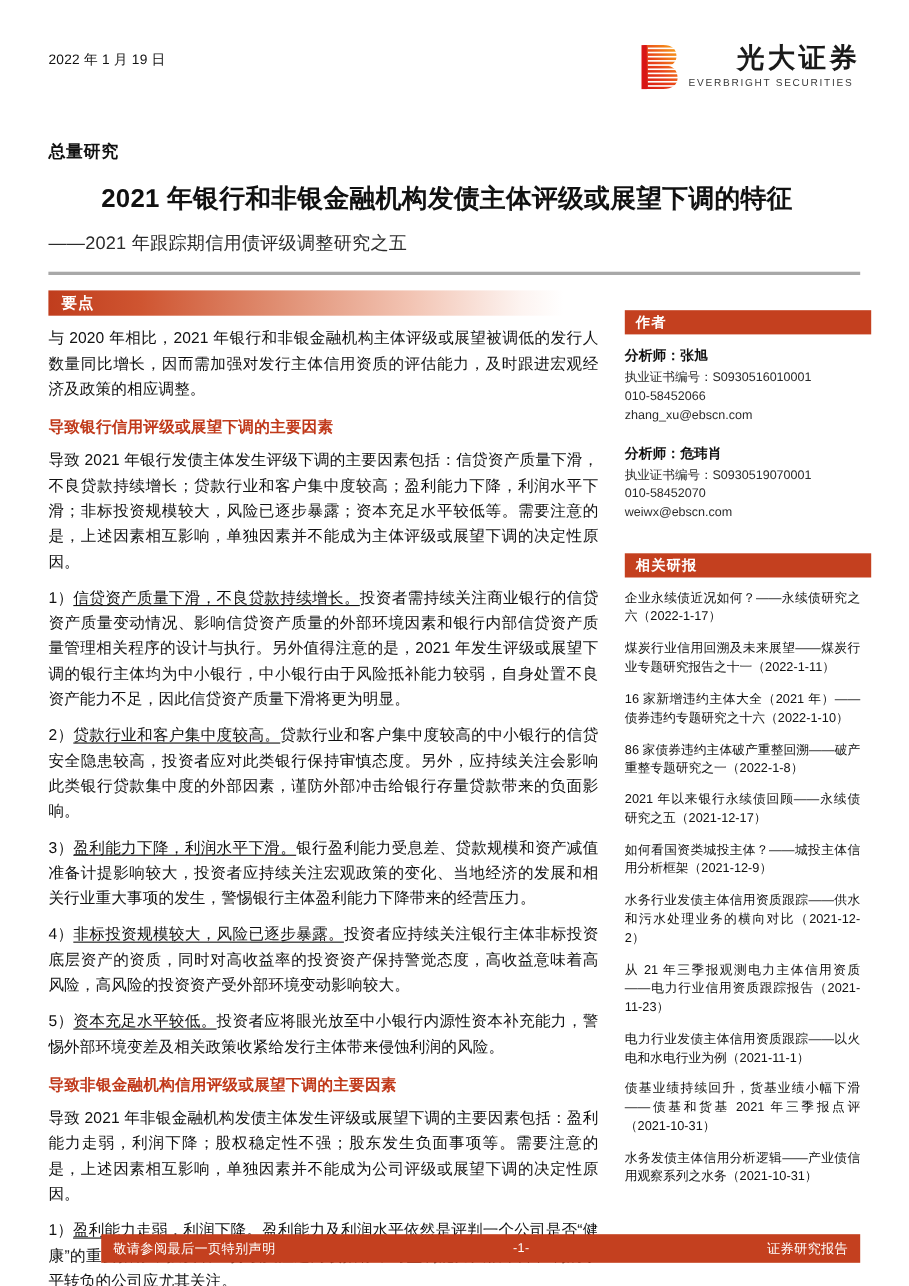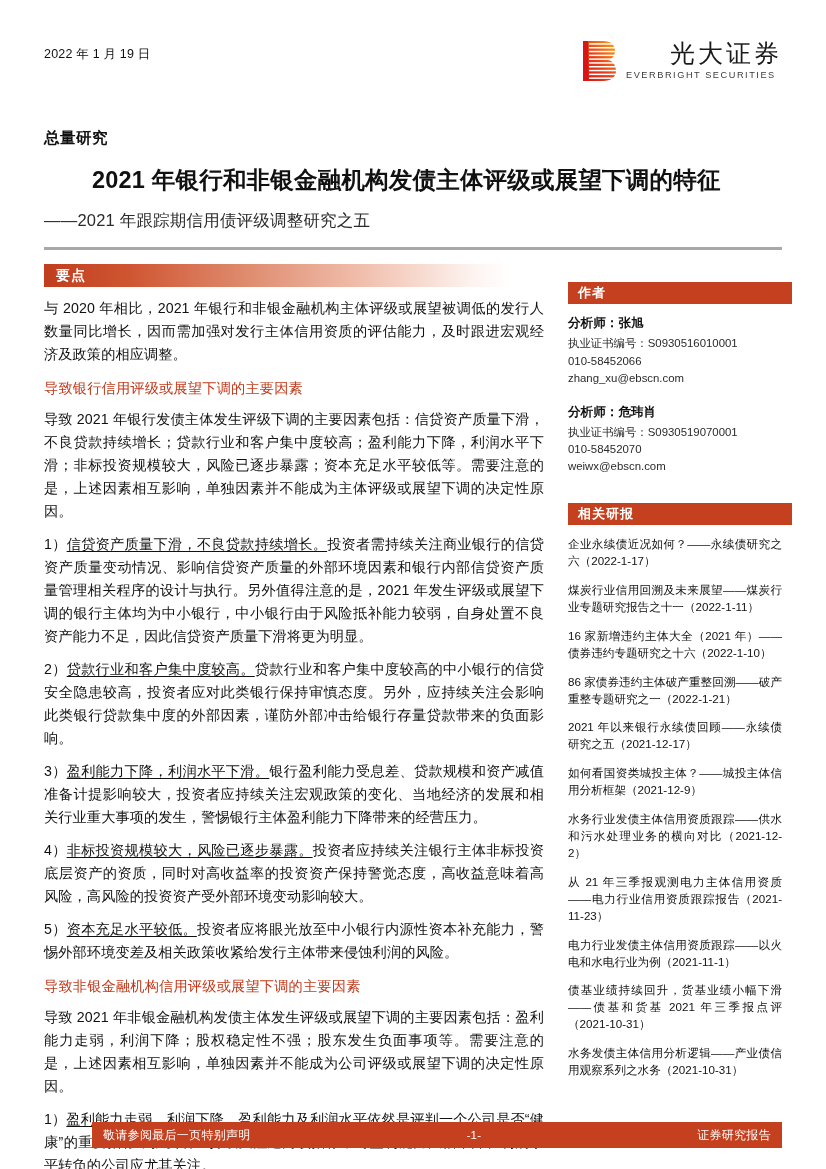--- a/index.html
+++ b/index.html
@@ -48,21 +48,21 @@
     display: block;
   }
   .logo-text {
     display: flex;
     flex-direction: column;
     justify-content: center;
     line-height: 1;
   }
   .logo-cn {
     font-size: 25px;
-    font-weight: 400;
+    font-weight: 700;
     letter-spacing: 3px;
     color: #1a1a1a;
     margin-left: 44px;
   }
   .logo-en {
     font-size: 9.2px;
     letter-spacing: 1.55px;
     color: #3a3a3a;
     margin-top: 5px;
   }
@@ -141,21 +141,21 @@
     font-size: 14.2px;
     line-height: 1.62;
     margin: 10px 0 0 0;
     text-align: justify;
     color: #111;
     letter-spacing: .1px;
   }
 
   h3.section {
     font-size: 14.2px;
-    font-weight: 400;
+    font-weight: 700;
     color: #c0391a;
     margin: 13px 0 0 0;
     letter-spacing: .2px;
   }
 
   .u { text-decoration: underline; text-underline-offset: 2px; }
 
   
   .side-block { margin-bottom: 4px; }
   .analyst {
@@ -298,21 +298,21 @@
           <div class="analyst-line">weiwx@ebscn.com</div>
         </div>
       </div>
 
       <div class="side-block" style="margin-top:28px;">
         <div class="badge badge-side">相关研报</div>
         <div class="reports">
           <div class="report-item">企业永续债近况如何？——永续债研究之六（2022-1-17）</div>
           <div class="report-item">煤炭行业信用回溯及未来展望——煤炭行业专题研究报告之十一（2022-1-11）</div>
           <div class="report-item">16 家新增违约主体大全（2021 年）——债券违约专题研究之十六（2022-1-10）</div>
-          <div class="report-item">86 家债券违约主体破产重整回溯——破产重整专题研究之一（2022-1-21）</div>
+          <div class="report-item">86 家债券违约主体破产重整回溯——破产重整专题研究之一（2022-1-8）</div>
           <div class="report-item">2021 年以来银行永续债回顾——永续债研究之五（2021-12-17）</div>
           <div class="report-item">如何看国资类城投主体？——城投主体信用分析框架（2021-12-9）</div>
           <div class="report-item">水务行业发债主体信用资质跟踪——供水和污水处理业务的横向对比（2021-12-2）</div>
           <div class="report-item">从 21 年三季报观测电力主体信用资质——电力行业信用资质跟踪报告（2021-11-23）</div>
           <div class="report-item">电力行业发债主体信用资质跟踪——以火电和水电行业为例（2021-11-1）</div>
           <div class="report-item">债基业绩持续回升，货基业绩小幅下滑——债基和货基 2021 年三季报点评（2021-10-31）</div>
           <div class="report-item">水务发债主体信用分析逻辑——产业债信用观察系列之水务（2021-10-31）</div>
         </div>
       </div>
     </div>

